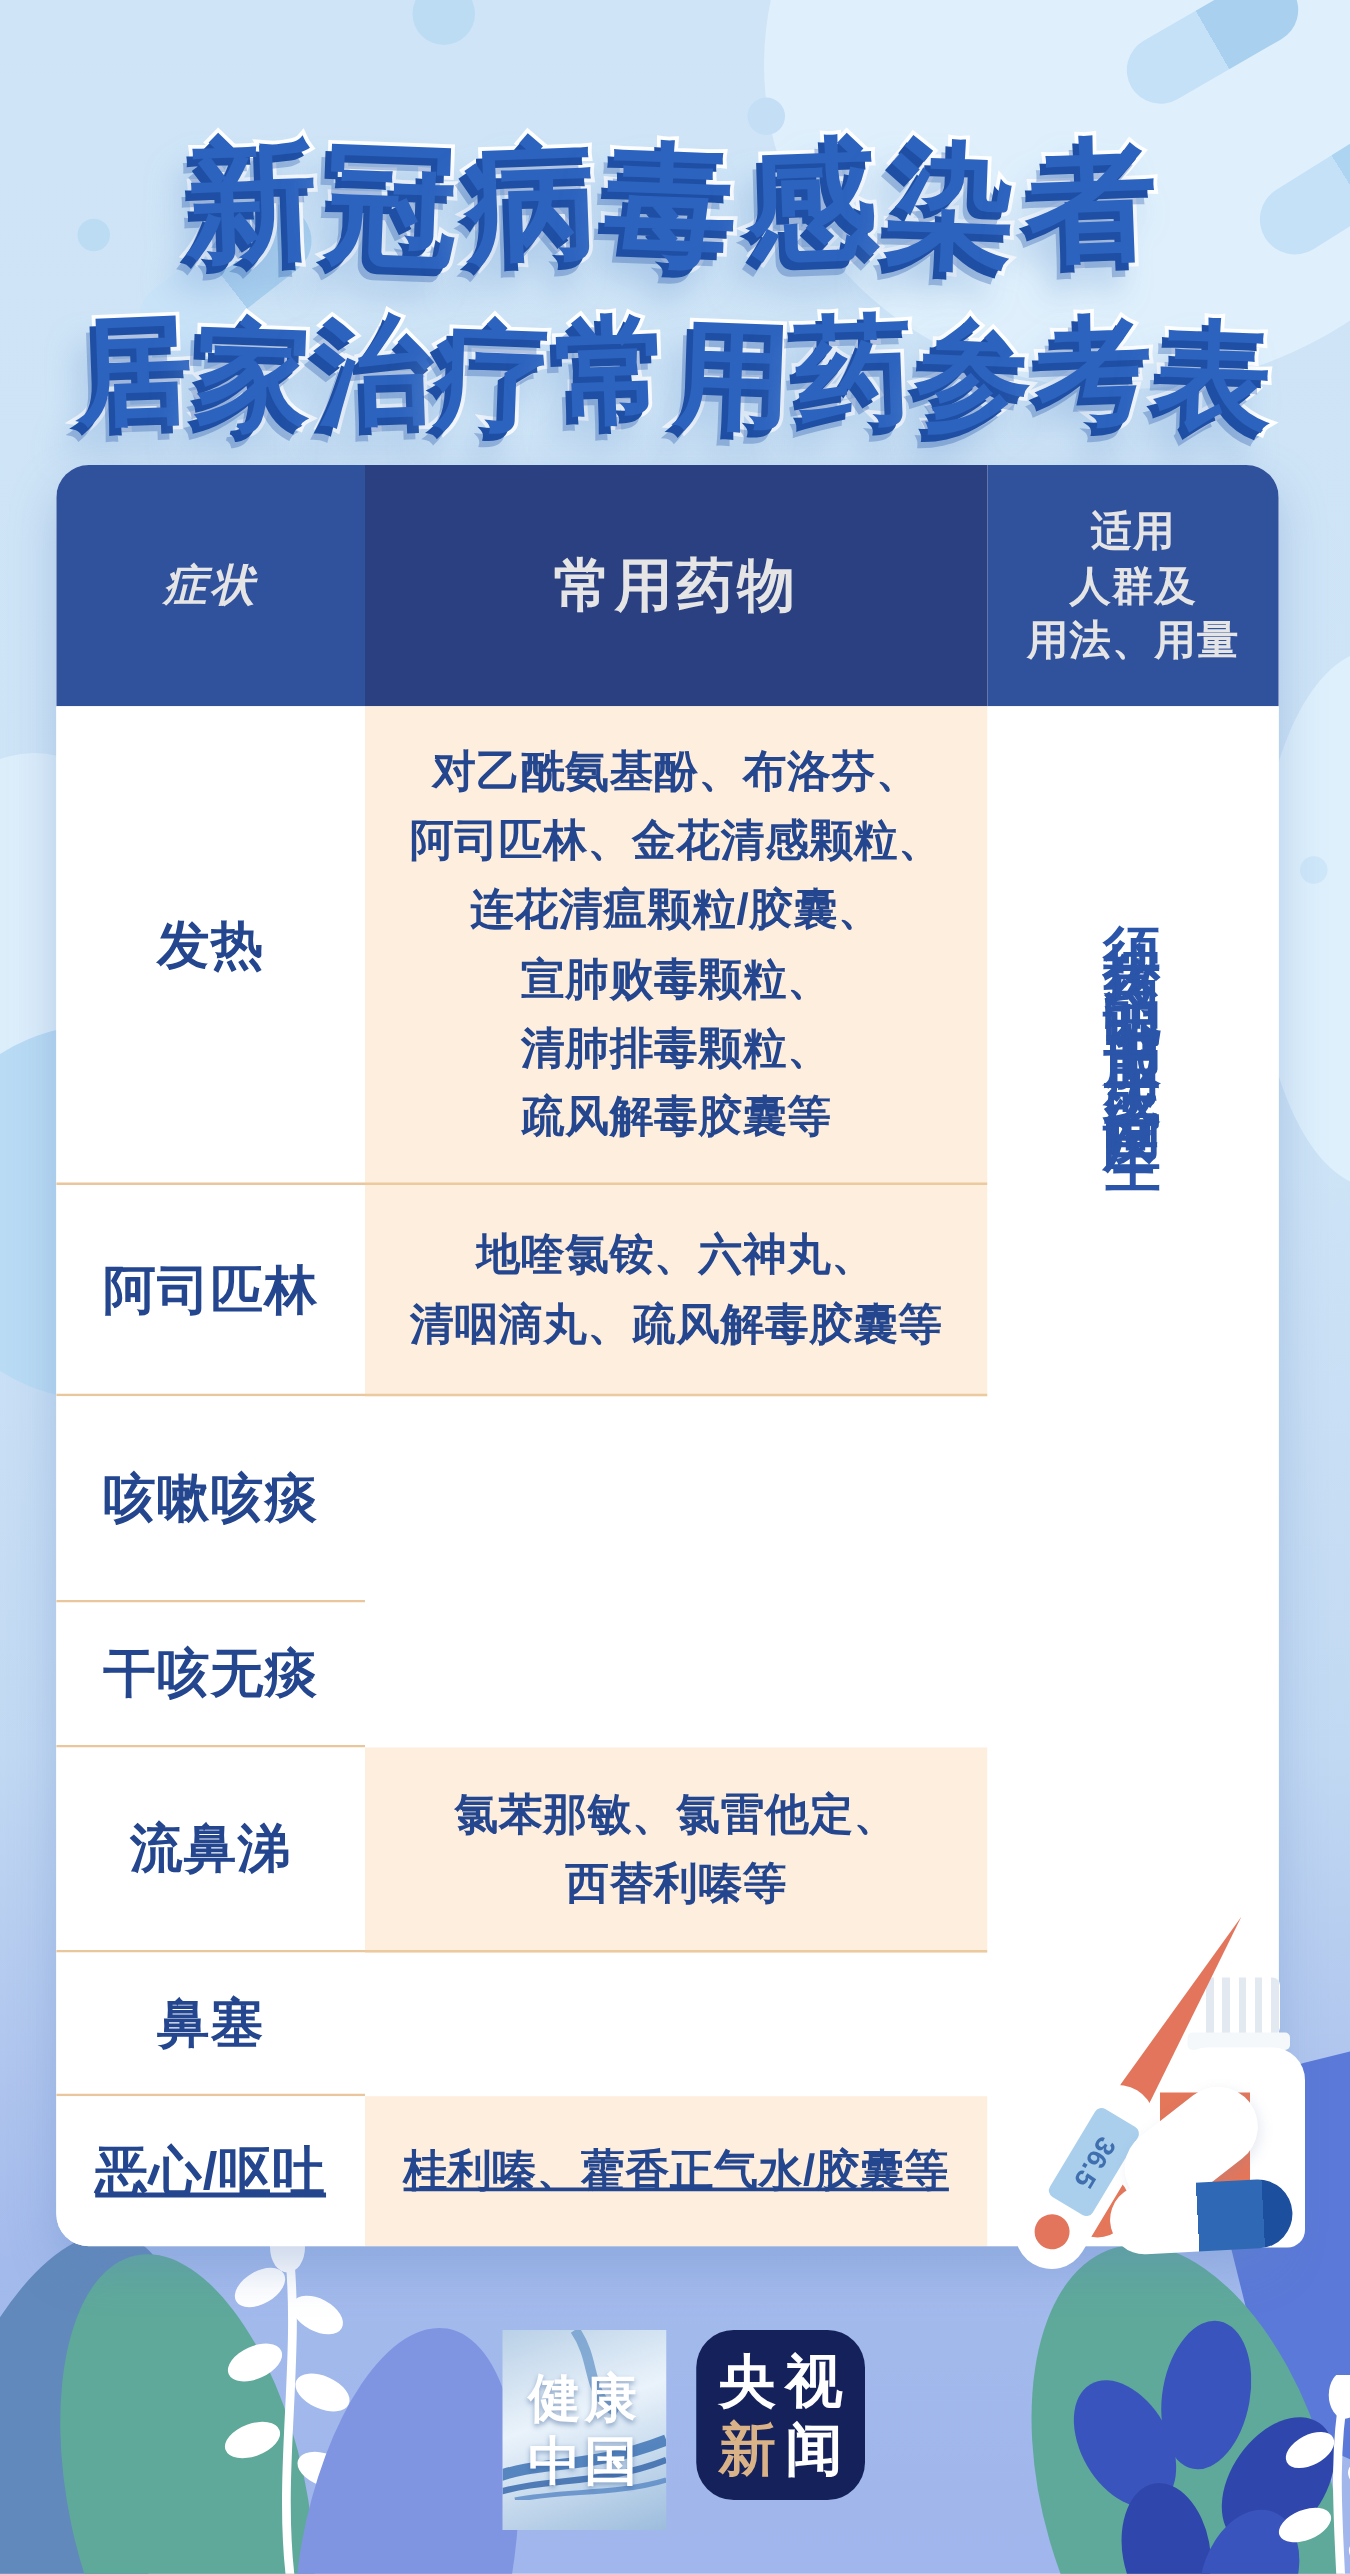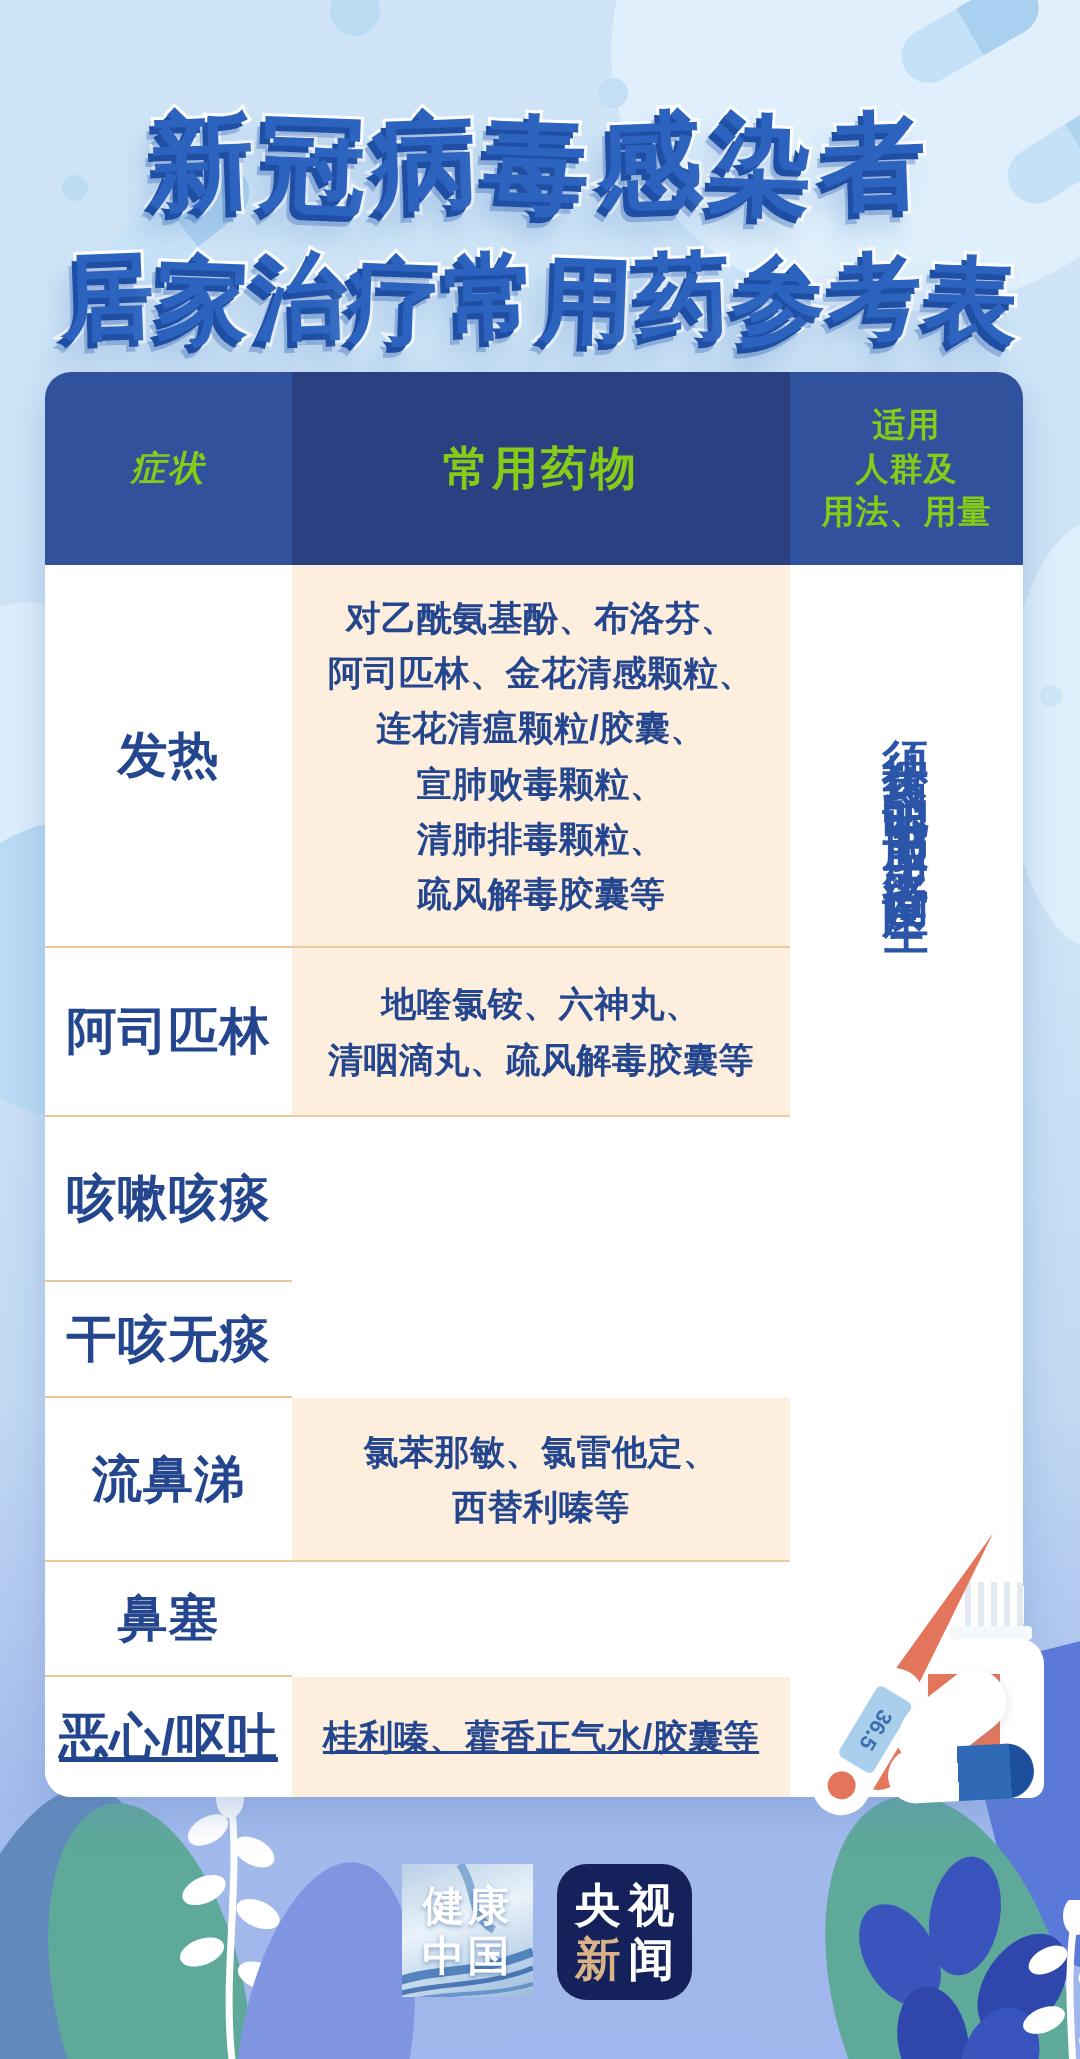--- a/index.html
+++ b/index.html
@@ -25,27 +25,27 @@
   .title-line span:nth-child(2n){transform:rotate(2.1deg) translateY(4px);}
   .title-line span:nth-child(2n+1){transform:rotate(-2.1deg);}
   
   .ref-table{
     position:absolute;left:45px;top:372px;width:978px;height:1425px;
     border-radius:26px;overflow:hidden;background:#ffffff;z-index:2;
     display:grid;grid-template-columns:247px 498px 233px;
     grid-template-rows:193px 383px 169px 165px 116px 164px 115px 120px;
     box-shadow:0 16px 36px rgba(96,136,194,.35);
   }
-  .th{display:flex;align-items:center;justify-content:center;color:#84cc16;font-weight:800;}
+  .th{display:flex;align-items:center;justify-content:center;color:#e5e5e5;font-weight:800;}
   .th-side{background:#30519c;font-size:35px;letter-spacing:3px;font-style:italic;}
   .th-mid{background:#2b4080;font-size:46px;letter-spacing:3px;}
   .th-usage{background:#30519c;font-size:33px;line-height:1.32;text-align:center;white-space:pre-line;letter-spacing:1px;}
   .cell-symptom{
     background:#ffffff;display:flex;align-items:center;justify-content:center;
-    color:#24468e;font-weight:800;font-size:50px;letter-spacing:1px;
+    color:#24468e;font-weight:800;font-size:42px;letter-spacing:1px;
     border-bottom:2px solid #e9c69b;grid-column:1;
   }
   .cell-meds{
     background:#fdeedd;display:flex;align-items:center;justify-content:center;text-align:center;
     color:#24468e;font-weight:700;font-size:35px;line-height:1.58;white-space:pre-line;
     border-bottom:2px solid #ecca9f;grid-column:2;letter-spacing:0.5px;
   }
   .row-last{border-bottom:none;text-decoration:underline;}
   .cell-note{
     grid-column:3;grid-row:2/9;background:#ffffff;
@@ -74,21 +74,21 @@
   .pill-round{left:852px;top:1738px;width:52px;height:52px;border-radius:50%;background:#e4765a;}
   .pill-white{left:894px;top:1686px;width:118px;height:64px;border-radius:999px;background:#ffffff;transform:rotate(-38deg);
     box-shadow:0 4px 10px rgba(120,140,180,.18);}
   .pill-duo{left:888px;top:1746px;width:146px;height:55px;border-radius:999px;transform:rotate(-3deg);
     background:linear-gradient(90deg,#ffffff 0 48%,#2f69b5 48% 84%,#1c4f9e 84%);}
   
   .leaf{position:absolute;border-radius:50%;}
   .sprig{position:absolute;}
   
   .logo-jk{
-    position:absolute;left:402px;top:1864px;width:131px;height:133px;z-index:4;overflow:hidden;
+    position:absolute;left:402px;top:1864px;width:131px;height:160px;z-index:4;overflow:hidden;
     background:linear-gradient(160deg,#b9d0e7 0%,#eaf3fb 42%,#bed4ea 75%,#9cbcdd 100%);
     display:flex;align-items:center;justify-content:center;
   }
   .logo-jk svg{position:absolute;left:0;top:0;}
   .logo-jk-text{position:relative;color:#ffffff;font-weight:900;font-size:42px;line-height:1.18;text-align:center;
     letter-spacing:3px;text-shadow:0 2px 4px rgba(40,80,140,.45);white-space:pre-line;}
   .logo-cctv{
     position:absolute;left:557px;top:1864px;width:135px;height:136px;z-index:4;
     background:#15215b;border-radius:30px;
     display:grid;grid-template-columns:1fr 1fr;grid-template-rows:1fr 1fr;

